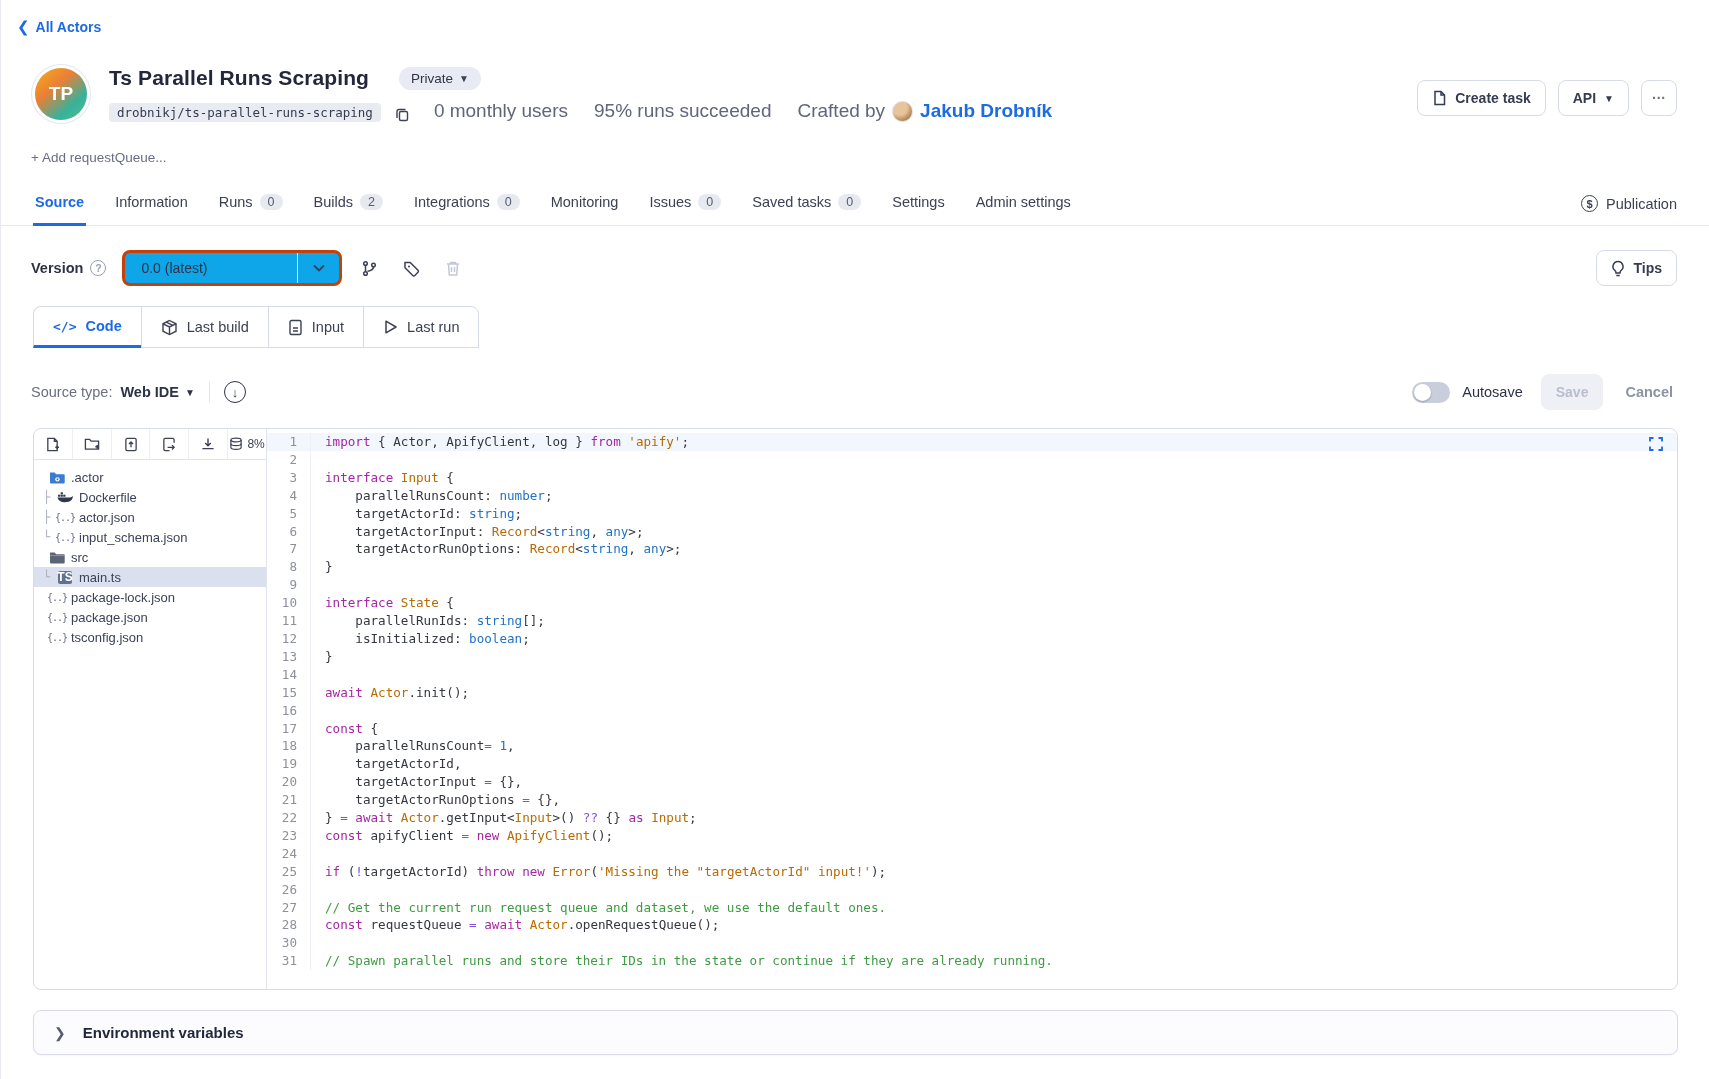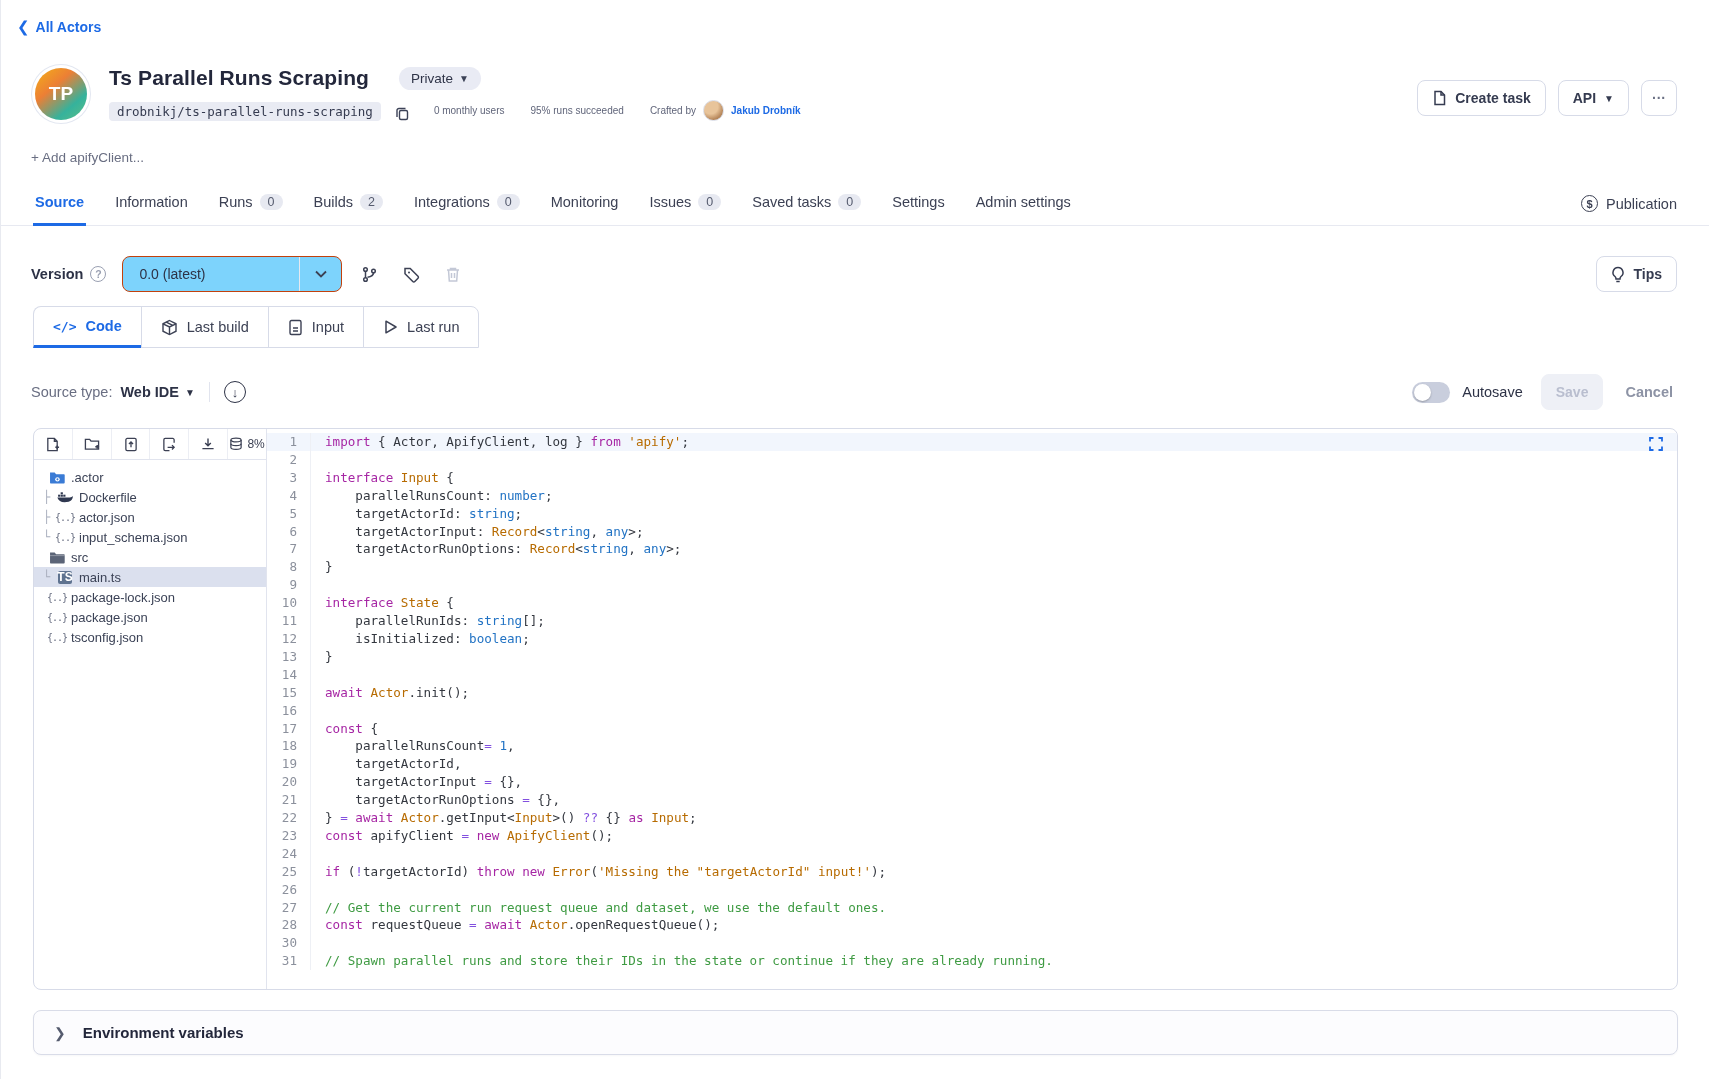--- a/index.html
+++ b/index.html
@@ -20,21 +20,21 @@
     box-shadow:0 0 0 3px #fff, 0 0 0 4px #e3e7f1; }
   .title-row { display:flex; align-items:center; gap:30px; }
   .page-title { font-size:21px; font-weight:700; color:#23273b; letter-spacing:.1px; }
   .pill { background:#e9ebf4; border-radius:16px; padding:4px 12px; font-size:13.5px; color:#2f3448;
     display:inline-flex; align-items:center; gap:6px; cursor:pointer; }
   .pill .chev { font-size:10px; color:#3b4256; }
   .meta-row { display:flex; align-items:flex-end; gap:14px; margin-top:10px; }
   .handle { font-family:"DejaVu Sans Mono", monospace; font-size:12.5px; background:#e9ebf3; color:#353b50;
     border-radius:4px; padding:2px 8px; }
   .copy-ic { color:#3c4257; cursor:pointer; display:inline-flex; }
-  .stats { display:flex; align-items:center; gap:26px; font-size:10px; color:#60657a; margin-left:10px; }
+  .stats { display:flex; align-items:center; gap:26px; font-size:19px; color:#60657a; margin-left:10px; }
   .crafted { display:flex; align-items:center; gap:7px; }
   .mini-avatar { width:21px; height:21px; border-radius:50%;
     background:radial-gradient(circle at 35% 30%, #e8c49a 0 40%, #b98a5e 70%, #8f6a47 100%); border:1px solid #d9dce6; }
   .crafted a { color:#1d6ae5; text-decoration:none; font-weight:600; }
 
   
   .hdr-actions { position:absolute; right:32px; top:80px; display:flex; gap:12px; }
   .btn { height:36px; padding:0 14px; border:1px solid #d7dbe8; border-radius:8px; background:#fff;
     display:inline-flex; align-items:center; gap:8px; font-size:14px; font-weight:600; color:#353b50; cursor:pointer; }
   .btn .chev { font-size:10px; }
@@ -48,26 +48,26 @@
   .tab { padding:6px 2px 13px; font-size:14.5px; color:#3c4154; display:flex; align-items:center; gap:7px;
     cursor:pointer; border-bottom:3px solid transparent; margin-bottom:-1px; white-space:nowrap; }
   .tab.active { color:#1d6ae5; font-weight:700; border-bottom-color:#1d6ae5; }
   .tab .badge { background:#e7e9f1; color:#555b6e; border-radius:10px; font-size:12.5px; padding:1px 8px; }
   .tab-spacer { flex:1; }
   .pub { display:flex; align-items:center; gap:8px; padding:6px 0 13px; font-size:14.5px; color:#3c4154; cursor:pointer; }
   .dollar-ic { width:17px; height:17px; border:1.5px solid #3c4154; border-radius:50%; font-size:11px; font-weight:700;
     display:inline-flex; align-items:center; justify-content:center; }
 
   
-  .version-row { position:absolute; left:30px; right:32px; top:256px; display:flex; align-items:center; }
+  .version-row { position:absolute; left:30px; right:32px; top:250px; display:flex; align-items:center; }
   .version-label { font-size:14.5px; font-weight:600; color:#2d3246; display:flex; align-items:center; gap:7px; }
   .help-ic { width:16px; height:16px; border:1.4px solid #9aa0b2; color:#9aa0b2; border-radius:50%; font-size:10.5px;
     display:inline-flex; align-items:center; justify-content:center; font-weight:700; }
-  .select { width:220px; height:36px; border:1px solid #c2410c; border-radius:8px; margin-left:16px;
-    display:flex; align-items:center; cursor:pointer; background:#7dd3fc; }
+  .select { width:220px; height:36px; border:3px solid #c2410c; border-radius:8px; margin-left:16px;
+    display:flex; align-items:center; cursor:pointer; background:#0ea5e9; }
   .select .val { flex:1; padding:0 16px; font-size:14px; color:#2d3246; }
   .select .caret { width:42px; align-self:stretch; border-left:1px solid #e5e8f0; display:flex; align-items:center;
     justify-content:center; color:#3c4154; }
   .ghost-ic { width:34px; height:34px; display:inline-flex; align-items:center; justify-content:center; cursor:pointer;
     color:#3c4154; border-radius:6px; }
   .ghost-ic.disabled { color:#c3c8d6; cursor:default; }
   .version-icons { display:flex; gap:8px; margin-left:10px; }
   .tips-btn { margin-left:auto; }
 
   
@@ -189,21 +189,21 @@
     </button>
     <button class="btn">
       <span>API</span>
       <span class="chev">▼</span>
     </button>
     <button class="btn icon-only">
       <span>···</span>
     </button>
   </div>
 
-  <div class="add-desc">+ Add apifyClient...</div>
+  <div class="add-desc">+ Add requestQueue...</div>
 
   <div class="tabs-wrap">
 
     <div class="tab active">
         <span>Source</span>
       </div>
       <div class="tab">
         <span>Information</span>
       </div>
       <div class="tab">

